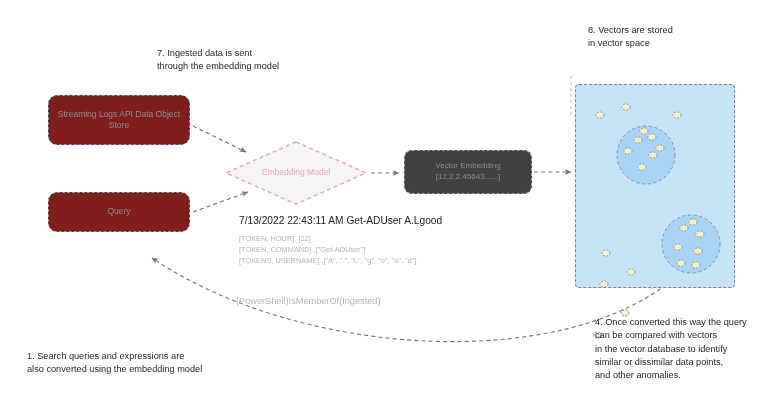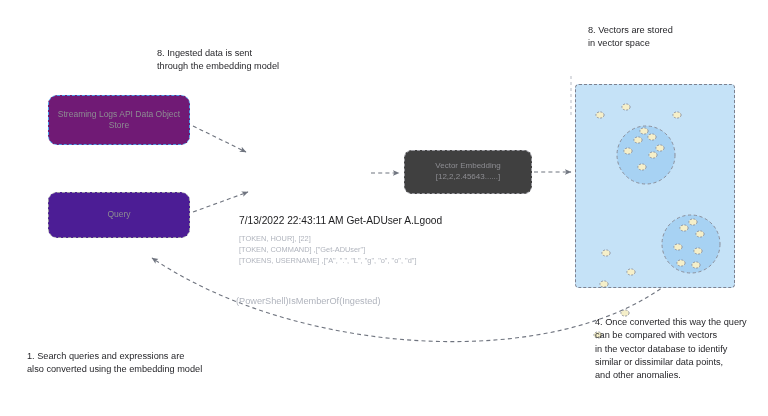--- a/index.html
+++ b/index.html
@@ -39,34 +39,34 @@
     line-height: 1.35;
   }
   
   #source-box {
     left: 48px;
     top: 95px;
     width: 142px;
     height: 50px;
     border: 1.6px dashed #4ba3ea;
     border-radius: 9px;
-    background: #701a75;
+    background: #7f1d1d;
     color: #8d8d92;
     font-size: 8.5px;
   }
   #source-box .lines { padding: 0 4px; }
   
   #query-box {
     left: 48px;
     top: 192px;
     width: 142px;
-    height: 46px;
+    height: 40px;
     border: 1.6px dashed #9a9aa0;
     border-radius: 9px;
-    background: #4c1d95;
+    background: #7f1d1d;
     color: #8d8d92;
     font-size: 8.5px;
   }
   
   #embedding-model {
     left: 224px;
     top: 140px;
     width: 144px;
     height: 66px;
   }
@@ -206,40 +206,46 @@
   <div class="node" id="source-box">
     <div class="lines">Streaming Logs
 API
 Data Object Store</div>
   </div>
 
   <div class="node" id="query-box">
     <div>Query</div>
   </div>
 
+  <div class="node" id="embedding-model">
+    <svg class="layer" style="width:144px;height:66px;left:0;top:0;" viewBox="0 0 144 66">
+      <polygon points="72,2 142,33 72,64 2,33" fill="#f4f5f7" stroke="#efa9a4" stroke-width="1.5" stroke-dasharray="4,3.2"></polygon>
+    </svg>
+    <div class="label">Embedding Model</div>
+  </div>
 
   <div class="node" id="vector-embedding">
     <div>
       <div>Vector Embedding</div>
       <div>[12,2,2.45643......]</div>
     </div>
   </div>
 
   <div id="token-block">
     <div id="token-title">7/13/2022 22:43:11 AM Get-ADUser A.Lgood</div>
     <div id="token-lines">[TOKEN, HOUR], [22]
 [TOKEN, COMMAND] ,["Get-ADUser"]
 [TOKENS, USERNAME] ,["A", ".", "L", "g", "o", "o", "d"]</div>
   </div>
 
   <div id="ontology-block">
     <div>(PowerShell)IsMemberOf(Ingested)</div>
   </div>
 
-  <div class="callout" id="callout-1">8. Ingested data is sent
+  <div class="callout" id="callout-1">7. Ingested data is sent
 through the embedding model</div>
   <div class="callout" id="callout-3">8. Vectors are stored
 in vector space</div>
   <div class="callout" id="callout-4">4. Once converted this way the query
 can be compared with vectors
 in the vector database to identify
 similar or dissimilar data points,
 and other anomalies.</div>
   <div class="callout" id="callout-5">1. Search queries and expressions are
 also converted using the embedding model</div>

